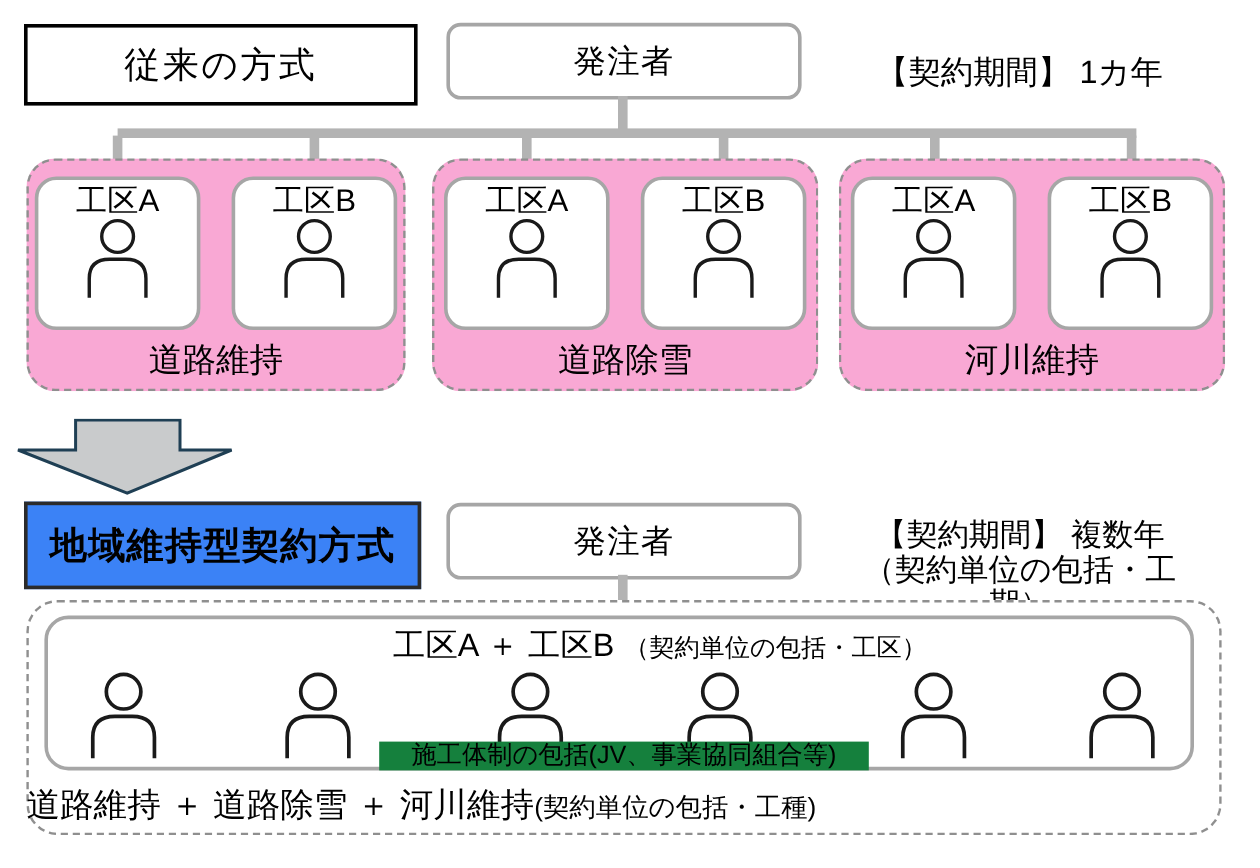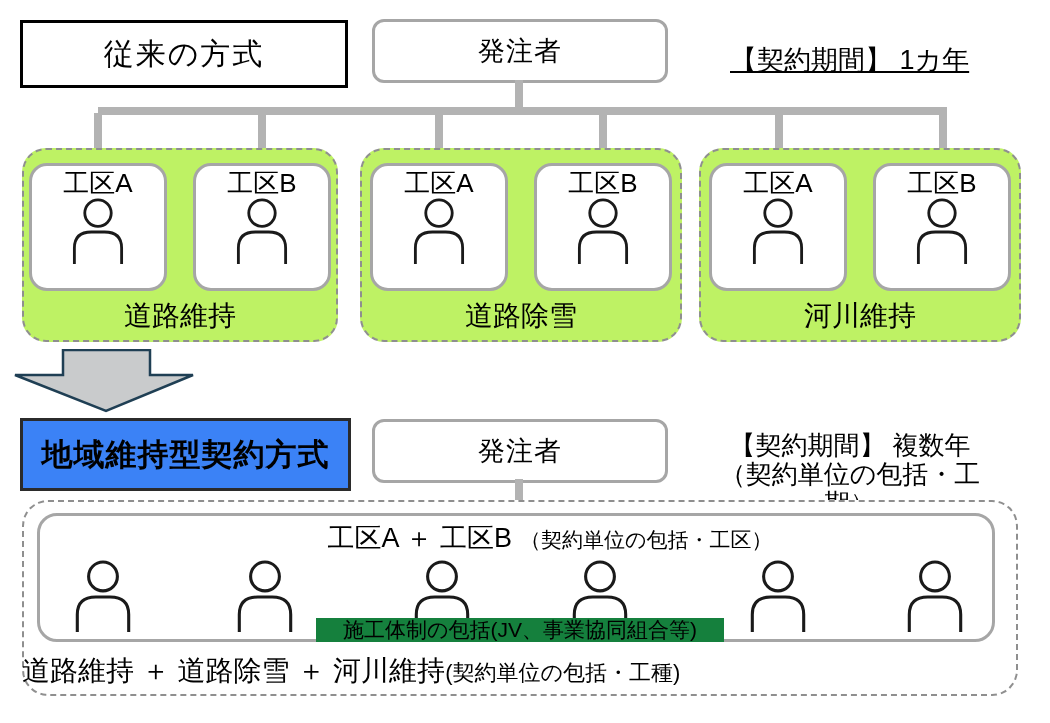--- a/index.html
+++ b/index.html
@@ -16,32 +16,32 @@
     border:3px solid #000;background:#fff;font-size:30px;letter-spacing:2px;
   }
   
   .client{
     width:290px;height:58px;border:3px solid #a6a6a6;border-radius:12px;
     background:#fff;font-size:27px;letter-spacing:1px;
   }
   .client-top{left:372px;top:19px;}
   .client-bottom{left:372px;top:419px;}
 
-  .period-top{left:730px;top:42px;width:300px;font-size:27px;text-decoration:underline;}
+  .period-top{left:730px;top:42px;width:300px;font-size:27px;}
   .period-bottom{left:700px;top:431px;width:300px;text-align:center;line-height:1.12;}
   .period-bottom .big{font-size:26px;}
   .period-bottom .small{font-size:26px;}
 
   
   .conn{background:#b3b3b3;}
 
   
   .group{
-    border:2px dashed #8f8f8f;border-radius:24px;background:#bef264;
-    top:148px;height:194px;box-sizing:border-box;
+    border:2px dashed #8f8f8f;border-radius:24px;background:#f9a8d4;
+    top:132px;height:194px;box-sizing:border-box;
   }
   .group-units{display:flex;justify-content:center;gap:26px;padding-top:13px;}
   .unit{
     width:138px;height:128px;border:3px solid #a6a6a6;border-radius:18px;
     background:#fff;box-sizing:border-box;text-align:center;padding-top:2px;
   }
   .unit-label{font-size:26px;line-height:30px;}
   .group-label{position:absolute;bottom:5px;left:0;width:100%;text-align:center;font-size:28px;}
 
   .person{fill:none;stroke:#1a1a1a;stroke-width:3;display:block;margin:0 auto;}

